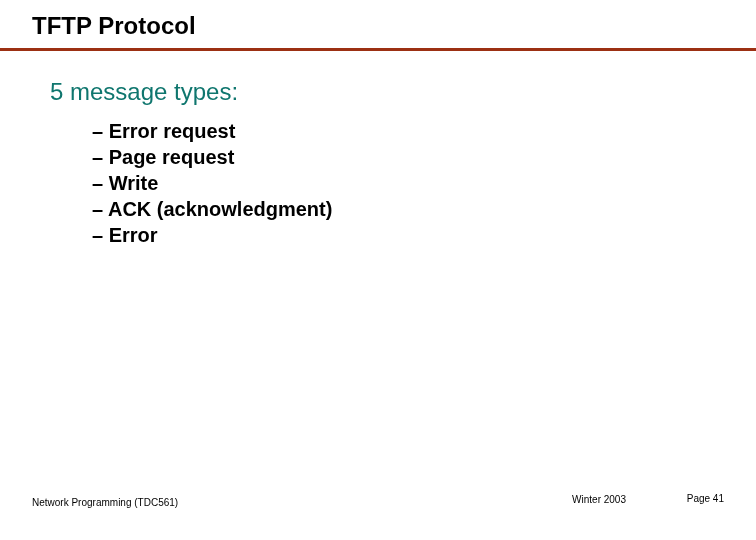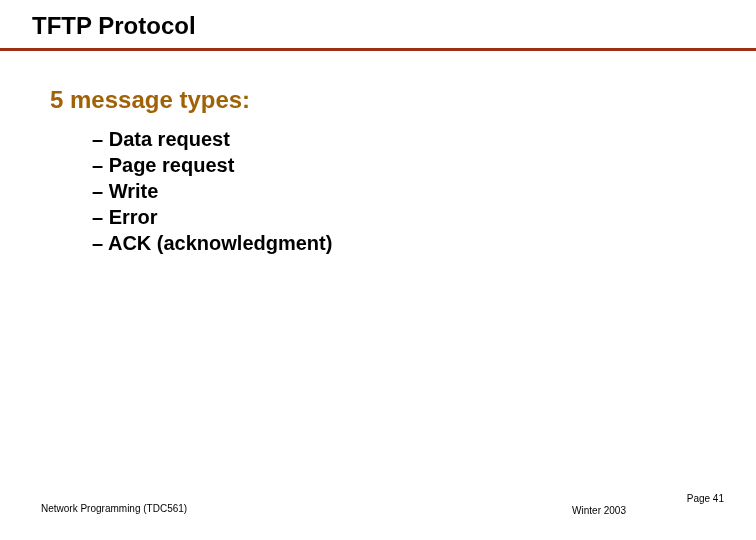--- a/index.html
+++ b/index.html
@@ -37,24 +37,23 @@
       height: 3px;
       background: #9c3013;
     }
     .content {
       position: absolute;
       top: 78px;
       left: 50px;
     }
     .heading {
       font-size: 24px;
-      font-weight: bold;
-      color: #a16207;
+      font-weight: normal;
+      color: #0f766e;
       margin-bottom: 12px;
-      margin-top: 8px;
     }
     .list {
       margin-left: 42px;
     }
     .list-item {
       font-size: 20px;
       font-weight: bold;
       color: #000000;
       line-height: 1.3;
       white-space: nowrap;
@@ -65,29 +64,28 @@
     .footer {
       position: absolute;
       bottom: 24px;
       left: 0;
       width: 756px;
       padding: 0 32px;
     }
     .footer-left {
       position: absolute;
       left: 32px;
-      bottom: 2px;
+      bottom: 8px;
       font-size: 10px;
       color: #000000;
-      margin-left: 9px;
     }
     .footer-mid {
       position: absolute;
       right: 130px;
-      bottom: 0;
+      bottom: 11px;
       font-size: 10px;
       color: #000000;
     }
     .footer-right {
       position: absolute;
       right: 32px;
       bottom: 12px;
       font-size: 10px;
       color: #000000;
     }
@@ -95,25 +93,25 @@
 </head>
 <body>
 
 <div class="slide">
   <div class="title">TFTP Protocol</div>
   <div class="title-rule"></div>
 
   <div class="content">
     <div class="heading">5 message types:</div>
     <div class="list">
-      <div class="list-item"><span class="dash">– </span><span>Data request</span></div>
+      <div class="list-item"><span class="dash">– </span><span>Error request</span></div>
       <div class="list-item"><span class="dash">– </span><span>Page request</span></div>
       <div class="list-item"><span class="dash">– </span><span>Write</span></div>
+      <div class="list-item"><span class="dash">– </span><span>ACK (acknowledgment)</span></div>
       <div class="list-item"><span class="dash">– </span><span>Error</span></div>
-      <div class="list-item"><span class="dash">– </span><span>ACK (acknowledgment)</span></div>
     </div>
   </div>
 
   <div class="footer">
     <div class="footer-left">Network Programming (TDC561)</div>
     <div class="footer-mid">Winter  2003</div>
     <div class="footer-right">Page 41</div>
   </div>
 </div>
 

